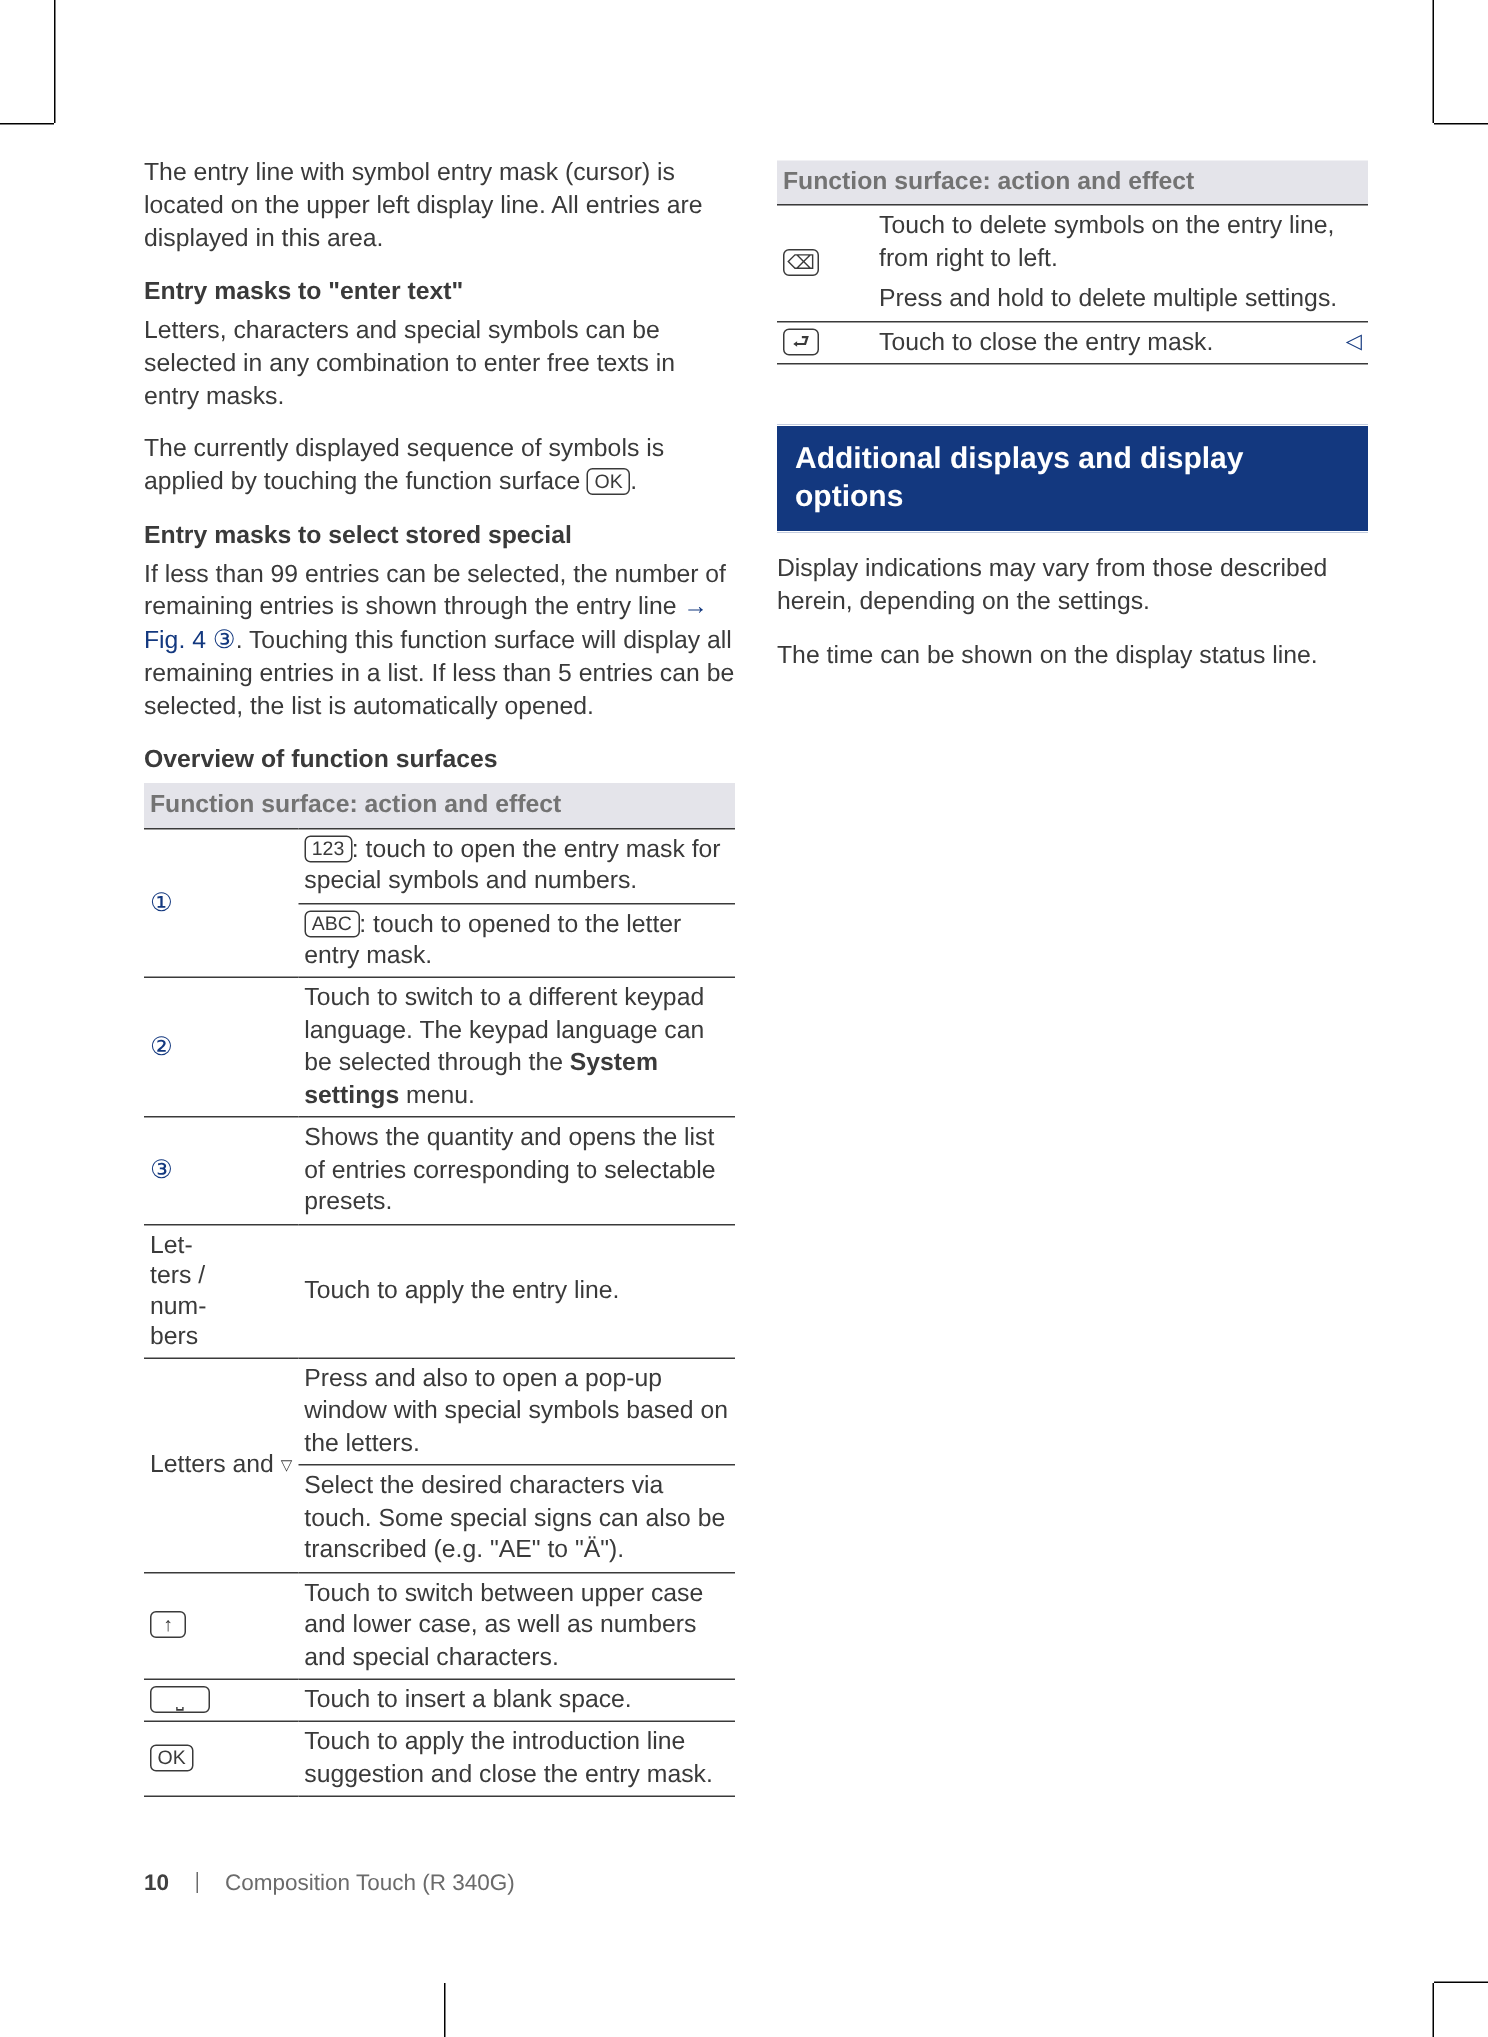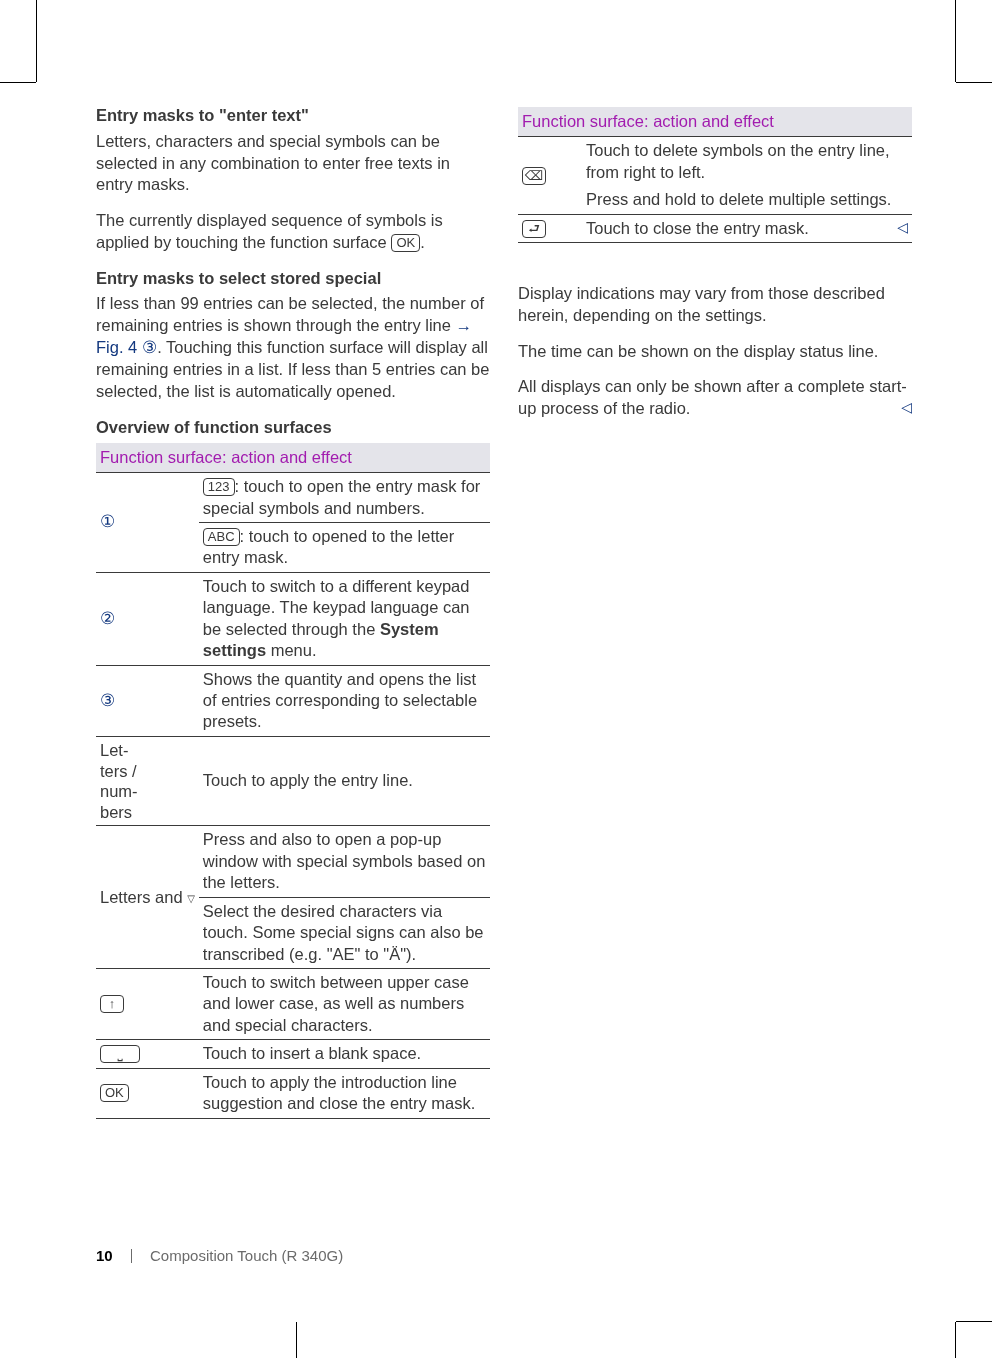--- a/index.html
+++ b/index.html
@@ -65,22 +65,22 @@
   table.fs {
     border-collapse: collapse;
     width: 100%;
     font-size: 16.5px;
     line-height: 1.3;
     margin-top: 2px;
   }
   table.fs th {
     background: #e4e4ea;
     text-align: left;
-    font-weight: 400;
-    color: #a21caf;
+    font-weight: 700;
+    color: #737373;
     padding: 4px 6px 4px 4px;
     border-bottom: 1px solid #3a3a3a;
   }
   table.fs td {
     padding: 3px 4px 3px 4px;
     vertical-align: middle;
     border-bottom: 1px solid #3a3a3a;
   }
   table.fs td.lbl {
     width: 64px;
@@ -102,39 +102,40 @@
   }
   .tri-end { color: #13387f; float: right; font-size: 14px; margin-left: 6px; }
   
   .footer {
     position: absolute;
     left: 96px;
     bottom: 94px;
     font-size: 15px;
     color: #6b6b6b;
   }
-  .footer .pg { color: #000000; font-weight: 700; margin-right: 14px; }
+  .footer .pg { color: #404040; font-weight: 700; margin-right: 14px; }
   .footer .sep { display:inline-block; width:1px; height:14px; background:#6b6b6b; vertical-align:-2px; margin-right: 14px;}
   .tri { font-size: 10px; vertical-align: 1px; }
 </style>
 </head>
 <body>
 
 <div class="crop tl-h"></div>
 <div class="crop tl-v"></div>
 <div class="crop tr-h"></div>
 <div class="crop tr-v"></div>
 <div class="crop br-h"></div>
 <div class="crop br-v"></div>
 <div class="crop bl-v"></div>
 
 <div class="page">
   <div class="cols">
 
     <div class="col">
+      <p>The entry line with symbol entry mask (cursor) is located on the upper left display line. All entries are displayed in this area.</p>
 
       <p class="subhead">Entry masks to "enter text"</p>
       <p>Letters, characters and special symbols can be selected in any combination to enter free texts in entry masks.</p>
 
       <p>
         <span>The currently displayed sequence of symbols is applied by touching the function surface </span><span class="keycap">OK</span><span>.</span>
       </p>
 
       <p class="subhead">Entry masks to select stored special</p>
 
@@ -212,27 +213,24 @@
           <td>
             <span>Touch to close the entry mask.</span>
             <span class="tri-end">◁</span>
           </td>
         </tr>
       </tbody>
         </table>
 
       <div style="height:40px;"></div>
 
+      <div class="bluebar">Additional displays and display options</div>
 
       <p>Display indications may vary from those described herein, depending on the settings.</p>
       <p>The time can be shown on the display status line.</p>
-      <p>
-        <span>All displays can only be shown after a complete start-up process of the radio.</span>
-        <span class="tri-end">◁</span>
-      </p>
     </div>
   </div>
 </div>
 
 <div class="footer">
   <span class="pg">10</span>
   <span class="sep"></span>
   <span>Composition Touch (R 340G)</span>
 </div>
 

